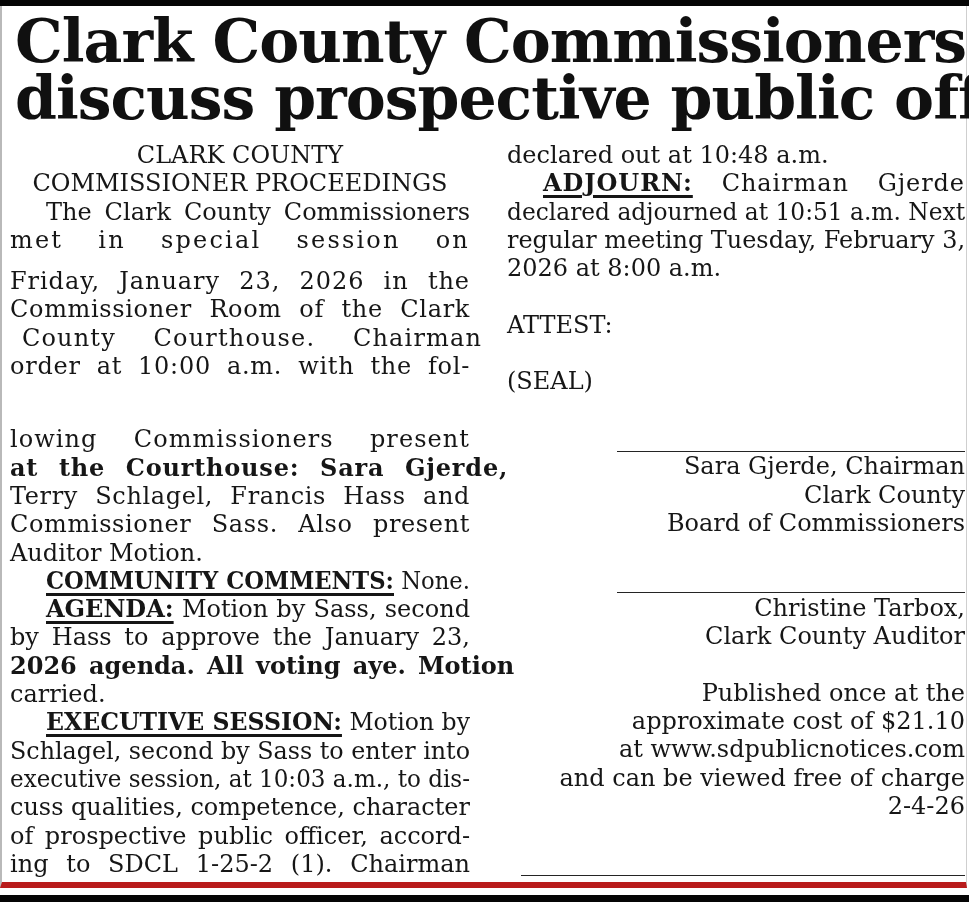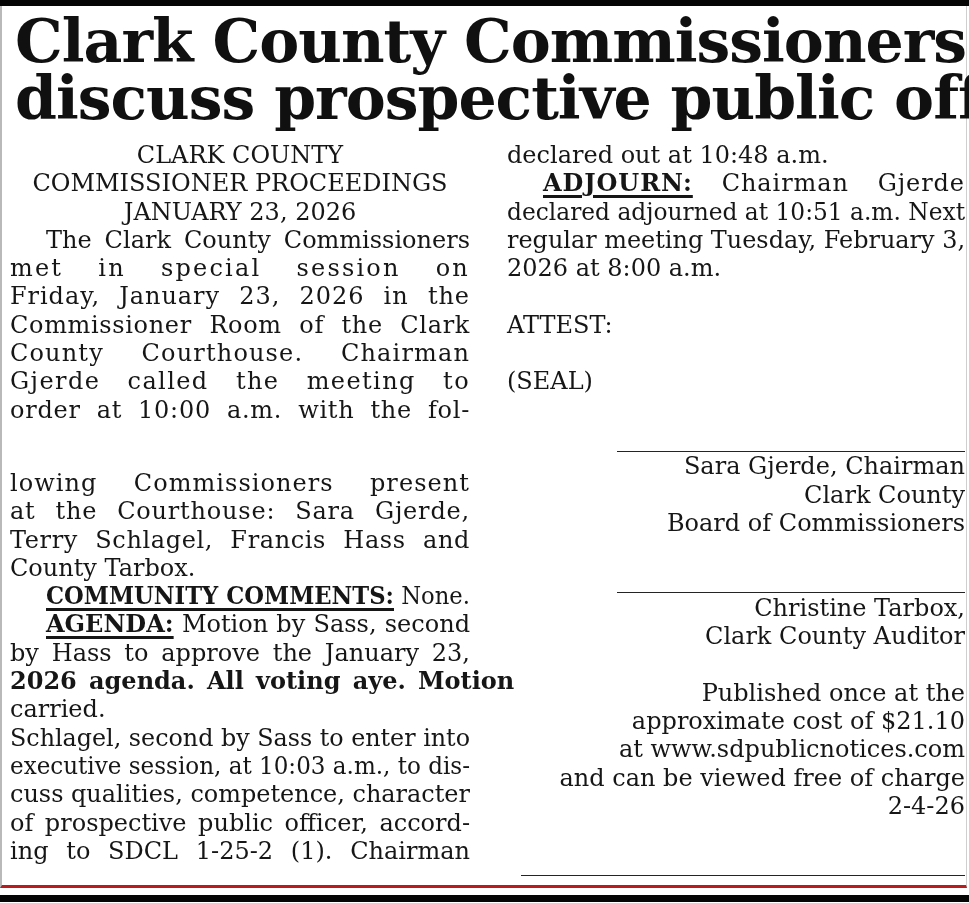--- a/index.html
+++ b/index.html
@@ -4,21 +4,21 @@
 <style>
   html,body { margin:0; padding:0; background:#ffffff; }
   .page {
     position:relative; width:969px; height:903px; background:#ffffff;
     font-family:"DejaVu Serif", serif; color:#161616; overflow:hidden;
   }
   .top-bar { position:absolute; top:0; left:0; width:969px; height:6px; background:#050505; }
   .bottom-bar { position:absolute; top:895px; left:0; width:969px; height:7px; background:#050505; }
   .frame {
     position:absolute; top:6px; left:0; width:967px; height:882px;
-    border-left:2px solid #b9b9b9; border-right:1px solid #cfcfcf; border-bottom:3px solid #b91c1c;
+    border-left:2px solid #b9b9b9; border-right:1px solid #cfcfcf; border-bottom:6px solid #b91c1c;
     box-sizing:border-box; background:#ffffff;
   }
   .headline {
     margin:0; padding:7px 0 0 13px; font-weight:bold; font-size:60px; line-height:57px;
     letter-spacing:-1px; color:#101010;
   }
   .hl { display:block; white-space:nowrap; }
   .hlw { display:inline-block; transform-origin:left center; }
   .columns { position:absolute; top:135px; left:8px; }
   .col { position:absolute; top:0; }
@@ -39,37 +39,37 @@
   <div class="top-bar"></div>
   <div class="frame">
     <h1 class="headline">
       <span class="hl"><span class="hlw" style="transform: scaleX(1);">Clark County Commissioners</span></span>
       <span class="hl"><span class="hlw" style="transform: scaleX(1);">discuss prospective public officer</span></span>
     </h1>
     <div class="columns">
       <div class="col col-left" id="col-left">
           <div class="line center"><span class="wrap"><span>CLARK COUNTY</span></span></div>
           <div class="line center"><span class="wrap"><span>COMMISSIONER PROCEEDINGS</span></span></div>
-          <div class="line center"><span class="wrap"><span>JANUARY 23, 2026</span></span></div>
           <div class="line justify indent" style="word-spacing: 5.3125px;"><span class="wrap"><span>The Clark County Commissioners</span></span></div>
           <div class="line justify" style="letter-spacing: 2.18553px; word-spacing: 25.3678px;"><span class="wrap"><span>met in special session on</span></span></div>
-          <div class="line justify" style="letter-spacing: 0.931628px; word-spacing: 10.727px;"><span class="wrap"><span>Friday, January 23, 2026 in the</span></span></div>
+          <div class="line justify" style="letter-spacing: 0.931628px; word-spacing: 10.727px; margin-top: 13px;"><span class="wrap"><span>Friday, January 23, 2026 in the</span></span></div>
           <div class="line justify" style="letter-spacing: 0.663359px; word-spacing: 9.23965px;"><span class="wrap"><span>Commissioner Room of the Clark</span></span></div>
-          <div class="line justify" style="letter-spacing: 1.15512px; word-spacing: 28.9605px;"><span class="wrap"><span>County Courthouse. Chairman</span></span></div>
-          <div class="line justify" style="letter-spacing: 1.40312px; word-spacing: 18.2406px;"><span class="wrap"><span>Gjerde called the meeting to</span></span></div>
+          <div class="line justify" style="letter-spacing: 1.15512px; word-spacing: 28.9605px; margin-left: 12px;"><span class="wrap"><span>County Courthouse. Chairman</span></span></div>
           <div class="line justify" style="letter-spacing: 0.743253px; word-spacing: 7.5918px;"><span class="wrap"><span>order at 10:00 a.m. with the fol-</span></span></div>
           <div class="line justify" style="letter-spacing: 1.05879px; word-spacing: 27.5285px; margin-top: 45px;"><span class="wrap"><span>lowing Commissioners present</span></span></div>
-          <div class="line justify" style="letter-spacing: 0.799849px; word-spacing: 11.5121px;"><span class="wrap"><span>at the Courthouse: Sara Gjerde,</span></span></div>
+          <div class="line justify" style="letter-spacing: 0.799849px; word-spacing: 11.5121px; font-weight: bold;"><span class="wrap"><span>at the Courthouse: Sara Gjerde,</span></span></div>
           <div class="line justify" style="letter-spacing: 0.613696px; word-spacing: 9.11777px;"><span class="wrap"><span>Terry Schlagel, Francis Hass and</span></span></div>
-          <div class="line left"><span class="wrap"><span>County Tarbox.</span></span></div>
+          <div class="line justify" style="letter-spacing: 0.629612px; word-spacing: 12.0826px;"><span class="wrap"><span>Commissioner Sass. Also present</span></span></div>
+          <div class="line left"><span class="wrap"><span>Auditor Motion.</span></span></div>
           <div class="line justify indent"><span class="wrap" style="display: inline-block; transform-origin: left center; transform: scaleX(0.945604);"><span class="b u">COMMUNITY COMMENTS:</span><span> None.</span></span></div>
           <div class="line justify indent" style="word-spacing: 0.605469px;"><span class="wrap"><span class="b u">AGENDA:</span><span> Motion by Sass, second</span></span></div>
           <div class="line justify" style="word-spacing: 5.15885px;"><span class="wrap"><span>by Hass to approve the January 23,</span></span></div>
           <div class="line justify" style="word-spacing: 3.87188px; font-weight: bold;"><span class="wrap"><span>2026 agenda. All voting aye. Motion</span></span></div>
           <div class="line left"><span class="wrap"><span>carried.</span></span></div>
+          <div class="line justify indent"><span class="wrap" style="display: inline-block; transform-origin: left center; transform: scaleX(0.981766);"><span class="b u">EXECUTIVE SESSION:</span><span> Motion by</span></span></div>
           <div class="line justify"><span class="wrap" style="display: inline-block; transform-origin: left center; transform: scaleX(0.99178);"><span>Schlagel, second by Sass to enter into</span></span></div>
           <div class="line justify"><span class="wrap" style="display: inline-block; transform-origin: left center; transform: scaleX(0.960961);"><span>executive session, at 10:03 a.m., to dis-</span></span></div>
           <div class="line justify"><span class="wrap" style="display: inline-block; transform-origin: left center; transform: scaleX(0.998);"><span>cuss qualities, competence, character</span></span></div>
           <div class="line justify" style="word-spacing: 3.90234px;"><span class="wrap"><span>of prospective public officer, accord-</span></span></div>
           <div class="line justify" style="word-spacing: 10.1094px;"><span class="wrap"><span>ing to SDCL 1-25-2 (1). Chairman</span></span></div>
         </div>
       <div class="col col-right" id="col-right">
           <div class="line left"><span class="wrap"><span>declared out at 10:48 a.m.</span></span></div>
           <div class="line justify indent" style="letter-spacing: 0.91237px; word-spacing: 20.3328px;"><span class="wrap"><span class="b u">ADJOURN:</span><span> Chairman Gjerde</span></span></div>
           <div class="line justify"><span class="wrap" style="display: inline-block; transform-origin: left center; transform: scaleX(0.971336);"><span>declared adjourned at 10:51 a.m. Next</span></span></div>

